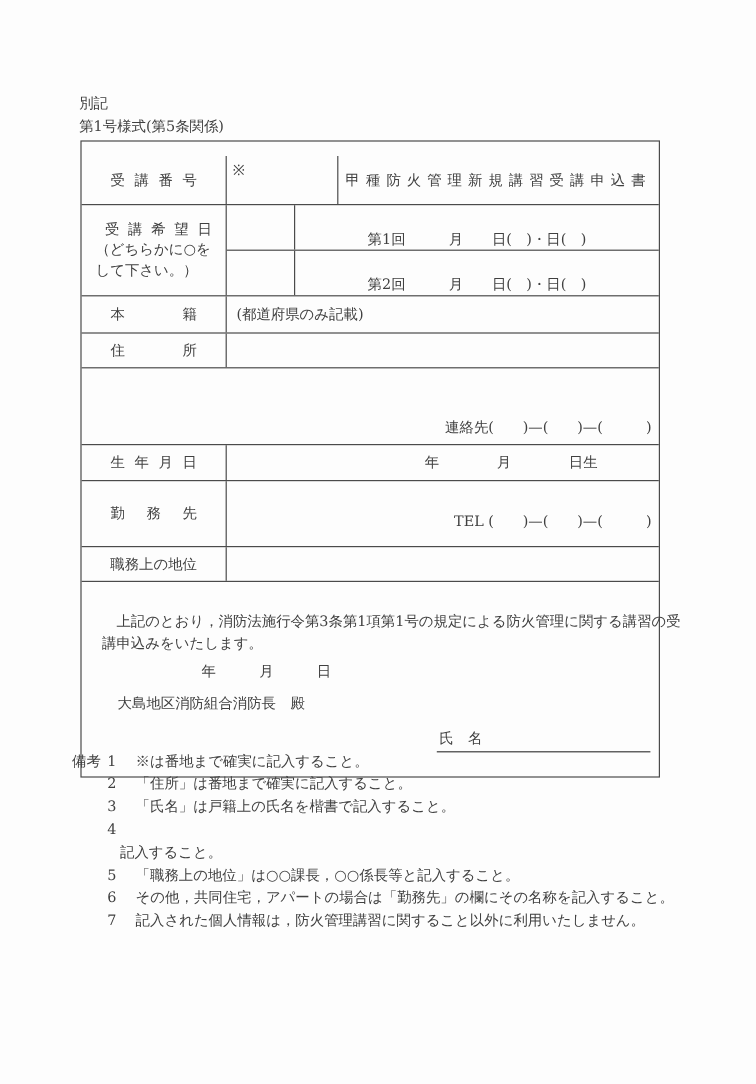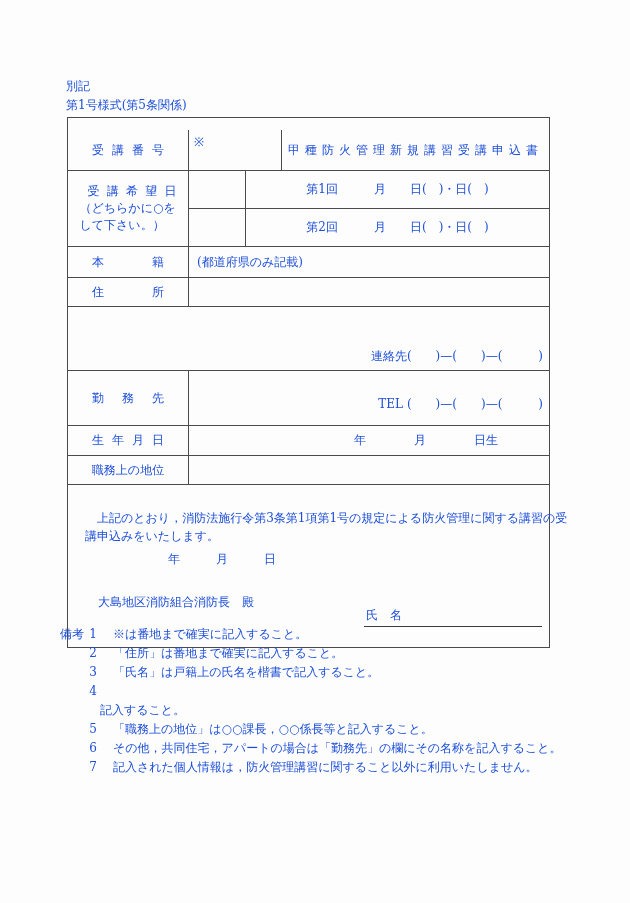--- a/index.html
+++ b/index.html
@@ -1,20 +1,20 @@
 <!DOCTYPE html>
 <html><head>
 <meta charset="utf-8">
 <style>
   html,body { margin:0; padding:0; background:#e8e8e8; }
   .page {
     position:relative;
     width:630px; height:903px;
     background:#fdfdfd;
-    color:#1d4ed8;
+    color:#404040;
     font-family:"DejaVu Serif","Liberation Serif",serif;
     font-size:12px;
     overflow:hidden;
   }
   .hdr-tag      { position:absolute; left:66px; top:78px;  }
   .hdr-form-no  { position:absolute; left:66px; top:97px;  }
 
   
   .form-table {
     position:absolute; left:67px; top:117px; width:483px;
@@ -40,40 +40,40 @@
   .r1 { height:41px;margin-top:12px; }
   .ast-cell { width:93px; flex:0 0 93px; border-right:1px solid #4b4b4b; padding:3px 5px; }
   .title-cell { flex:1 1 auto; display:flex; align-items:center; justify-content:center; }
   .form-title { letter-spacing:5px; white-space:nowrap; }
 
   .r2 { height:76px; }
   .r2-right { flex:1 1 auto; display:flex; flex-direction:column; }
   .sess-row { display:flex; flex:1 1 auto; box-sizing:border-box; }
   .sess-row.first { border-bottom:1px solid #4b4b4b; }
   .mark-cell { width:57px; flex:0 0 57px; border-right:1px solid #4b4b4b; }
-  .sess-cell { flex:1 1 auto; display:flex; align-items:center; justify-content:center; white-space:nowrap; }
+  .sess-cell { flex:1 1 auto; display:flex; align-items:flex-end; justify-content:center; white-space:nowrap; }
 
   .r3 { height:31px; }
   .r4 { height:29px; }
   .r5 { height:64px; }
   .r6 { height:30px; }
   .r7 { height:55px; }
   .r8 { height:29px; }
   .r9 { height:162px; position:relative; }
 
   .name-lines { line-height:20px; }
   .contact-line { position:absolute; right:6px; bottom:5px; white-space:nowrap; }
   .tel-line     { position:absolute; right:6px; bottom:12px; white-space:nowrap; }
   .birth-value  { padding-left:165px; white-space:nowrap; }
 
   
   .decl-para { position:absolute; left:17px; top:24px; width:466px; line-height:18px; }
   .decl-para div { white-space:nowrap; }
   .decl-date { position:absolute; left:100px; top:66px; white-space:nowrap; }
-  .decl-addressee { position:absolute; left:30px; top:109px; white-space:nowrap; }
+  .decl-addressee { position:absolute; left:30px; top:93px; white-space:nowrap; }
   .decl-name {
     position:absolute; left:296px; top:122px; width:176px;
     border-bottom:1px solid #3c3c3c; padding:0 0 2px 2px;
     white-space:nowrap;
   }
 
   
   .notes { position:absolute; left:60px; top:625px; width:516px; }
   .note { display:flex; line-height:19px; }
   .note-marker { width:37px; flex:0 0 37px; display:flex; justify-content:space-between; }
@@ -142,35 +142,35 @@
       </div>
       <div class="cell value-cell"></div>
     </div>
 
     <div class="row r5">
       <div class="cell value-cell">
         <span class="contact-line">連絡先(　　)—(　　)—(　　　)</span>
       </div>
     </div>
 
+    <div class="row r6">
+      <div class="cell label-cell">
+        <span class="jl">生年月日</span>
+      </div>
+      <div class="cell value-cell">
+        <span class="birth-value">年　　　　月　　　　日生</span>
+      </div>
+    </div>
+
     <div class="row r7">
       <div class="cell label-cell">
         <span class="jl">勤務先</span>
       </div>
       <div class="cell value-cell">
         <span class="tel-line">TEL (　　)—(　　)—(　　　)</span>
-      </div>
-    </div>
-
-    <div class="row r6">
-      <div class="cell label-cell">
-        <span class="jl">生年月日</span>
-      </div>
-      <div class="cell value-cell">
-        <span class="birth-value">年　　　　月　　　　日生</span>
       </div>
     </div>
 
     <div class="row r8">
       <div class="cell label-cell">
         <span>職務上の地位</span>
       </div>
       <div class="cell value-cell"></div>
     </div>
 

